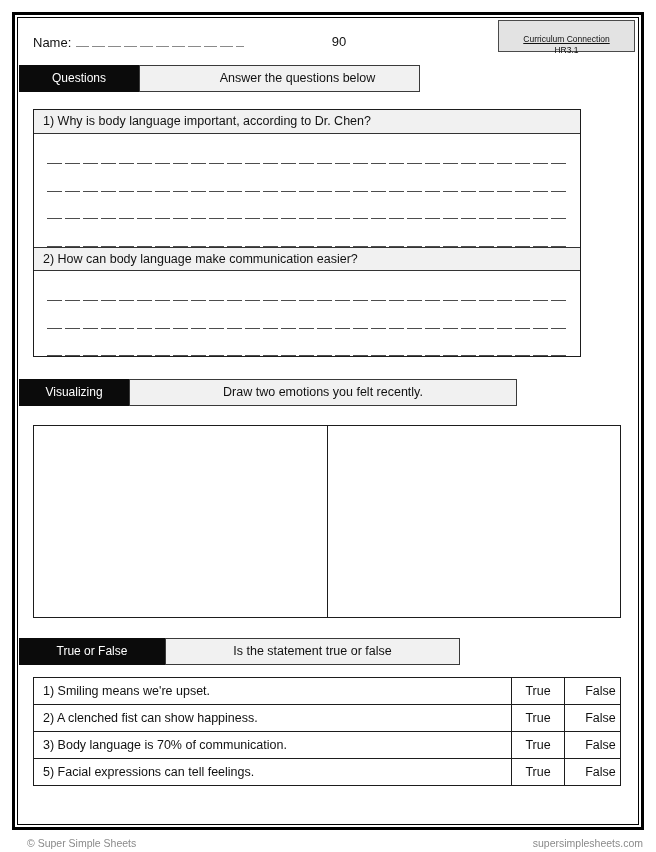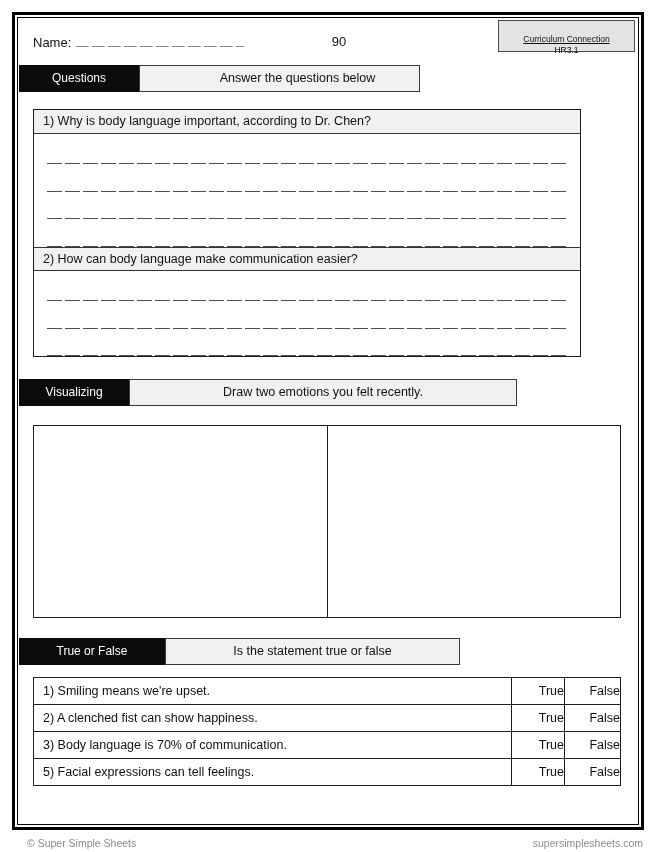--- a/index.html
+++ b/index.html
@@ -52,21 +52,21 @@
   
   .drawing-row { position:absolute; left:15px; top:407px; width:588px; height:193px;
                  border:1.5px solid #1d1d1d; display:flex; background:#fff; }
   .drawing-box { flex:1; }
   .drawing-box.right { border-left:1.5px solid #1d1d1d; }
 
   
   .tf-table { position:absolute; left:15px; top:659px; width:588px; border-collapse:collapse; }
   .tf-table td { border:1.5px solid #1d1d1d; height:27px; font-size:12.5px; background:#fff; }
   .tf-statement { padding-left:9px; }
-  .tf-option { width:53px; text-align:right; }
+  .tf-option { width:53px; text-align:center; }
   .tf-option.false-col { width:56px;padding-left:16px; }
 
   
   .footer-left  { position:absolute; left:27px; top:837px; font-size:10.5px; color:#8a8a8a; }
   .footer-right { position:absolute; right:13px; top:837px; font-size:10.5px; color:#8a8a8a; }
 </style>
 </head>
 <body>
 
 <div class="page-outer">

